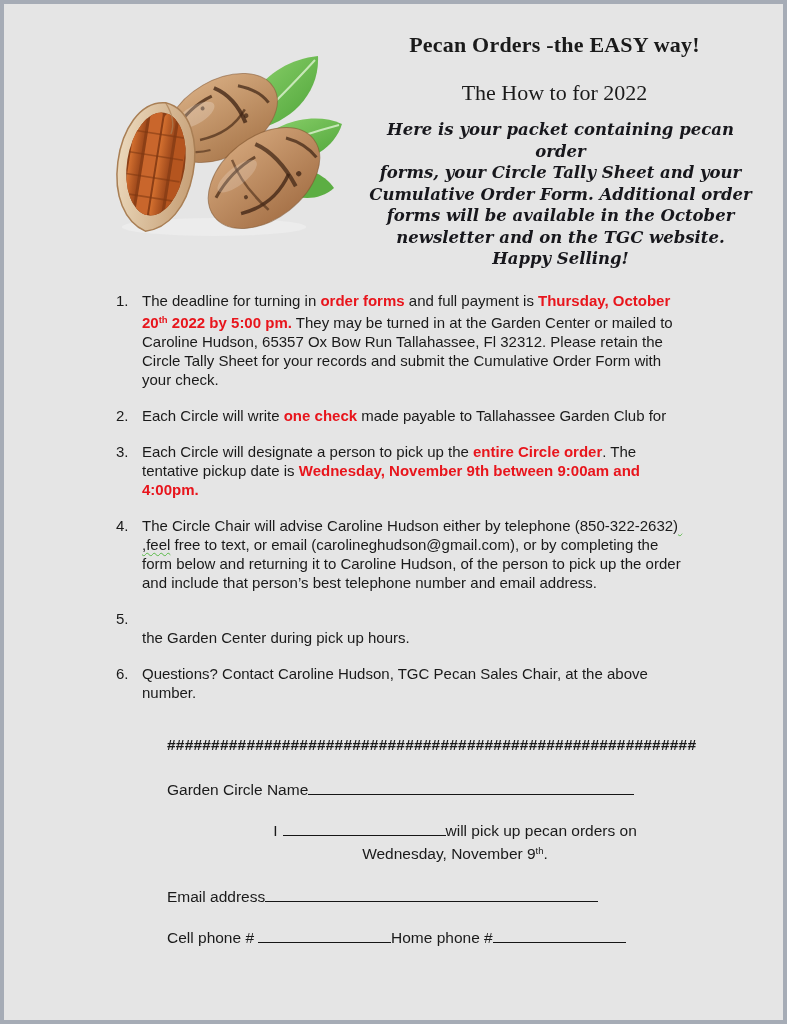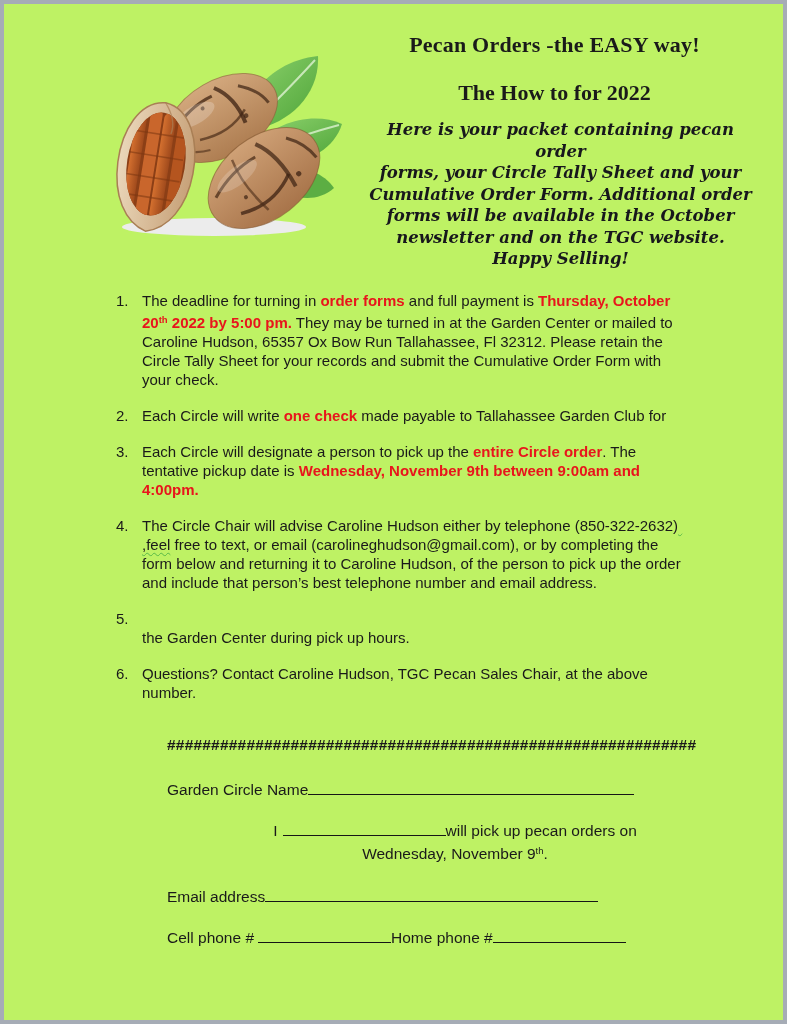--- a/index.html
+++ b/index.html
@@ -1,27 +1,27 @@
 <!DOCTYPE html>
 <html><head>
 <meta charset="utf-8">
 <style>
   html,body{margin:0;padding:0;background:#ffffff;}
   .page{
     width:787px;height:1024px;box-sizing:border-box;
-    border:4px solid #a6acb6;background:#bef264;
+    border:4px solid #a6acb6;background:#e5e5e5;
     font-family:"Liberation Sans",sans-serif;color:#1a1a1a;
     overflow:hidden;
   }
   
   .header{display:flex;padding:24px 22px 0 90px;}
   .pecan-art{width:254px;height:214px;flex:none;}
   .header-text{flex:1;text-align:center;padding-top:4px;}
   .title{font-family:"Liberation Serif",serif;font-weight:700;font-size:22px;margin:0;letter-spacing:.2px;}
-  .subtitle{font-family:"Liberation Serif",serif;font-weight:700;font-size:22px;margin:22px 0 0 0;}
+  .subtitle{font-family:"Liberation Serif",serif;font-weight:400;font-size:22px;margin:22px 0 0 0;}
   .intro{
     font-family:"DejaVu Serif",serif;font-style:italic;font-weight:600;
     font-size:16.5px;line-height:21.5px;margin:13px 0 0 12px;color:#17171c;
   }
   
   .instructions{margin:21px 58px 0 112px;font-size:15px;line-height:19px;}
   .li{display:flex;margin-bottom:17px;}
   .num{width:26px;flex:none;}
   .li-body{flex:1;}
   .red{color:#e8151c;font-weight:700;}

